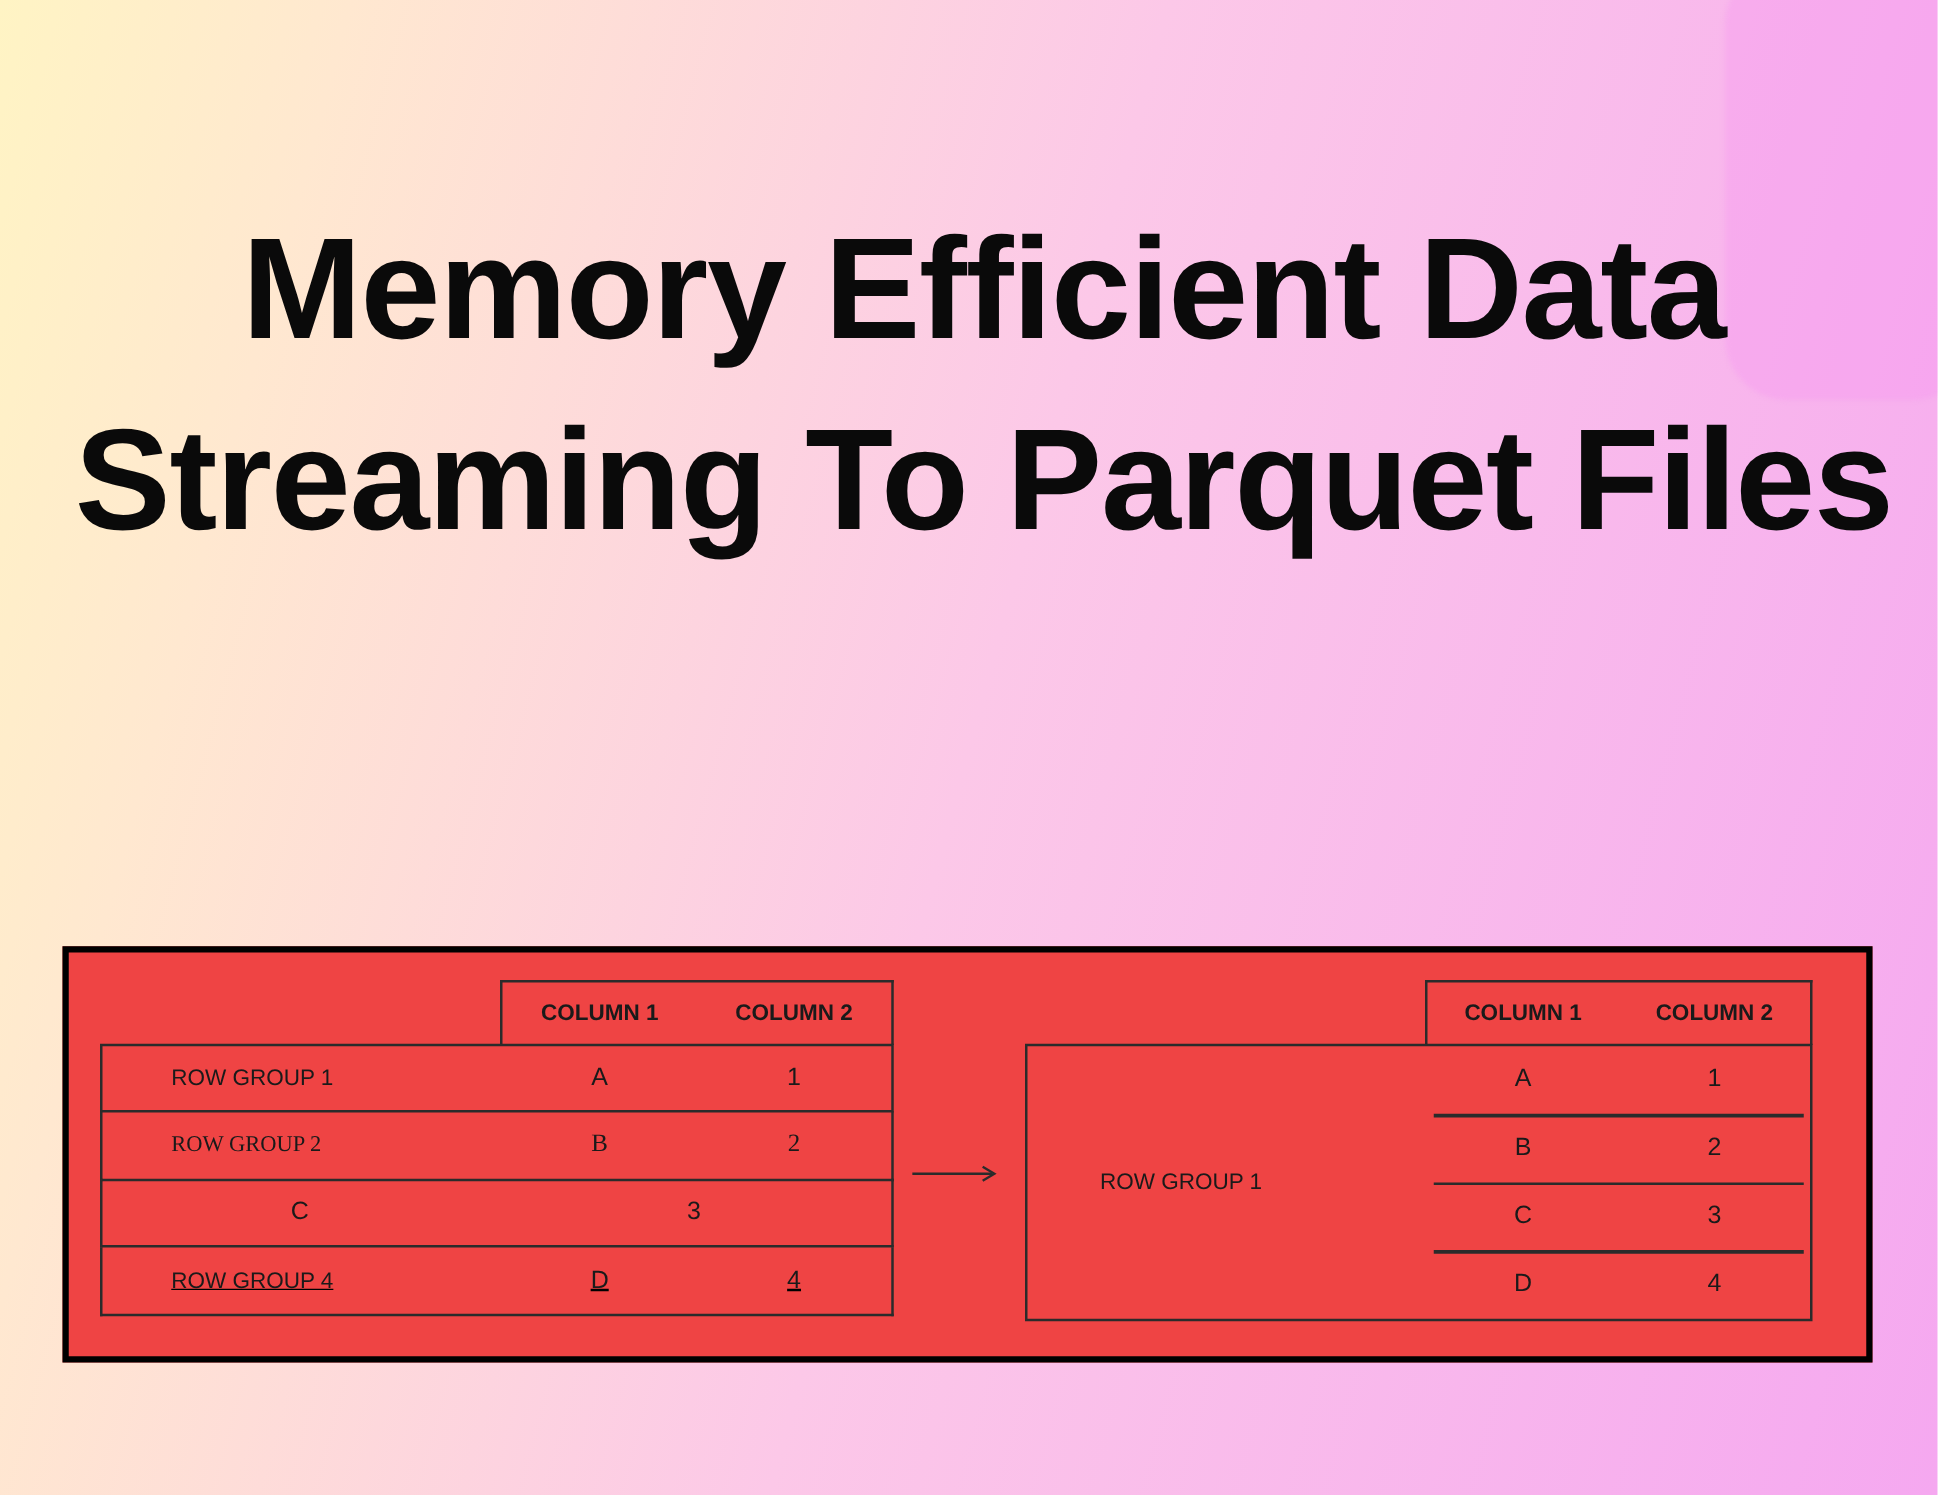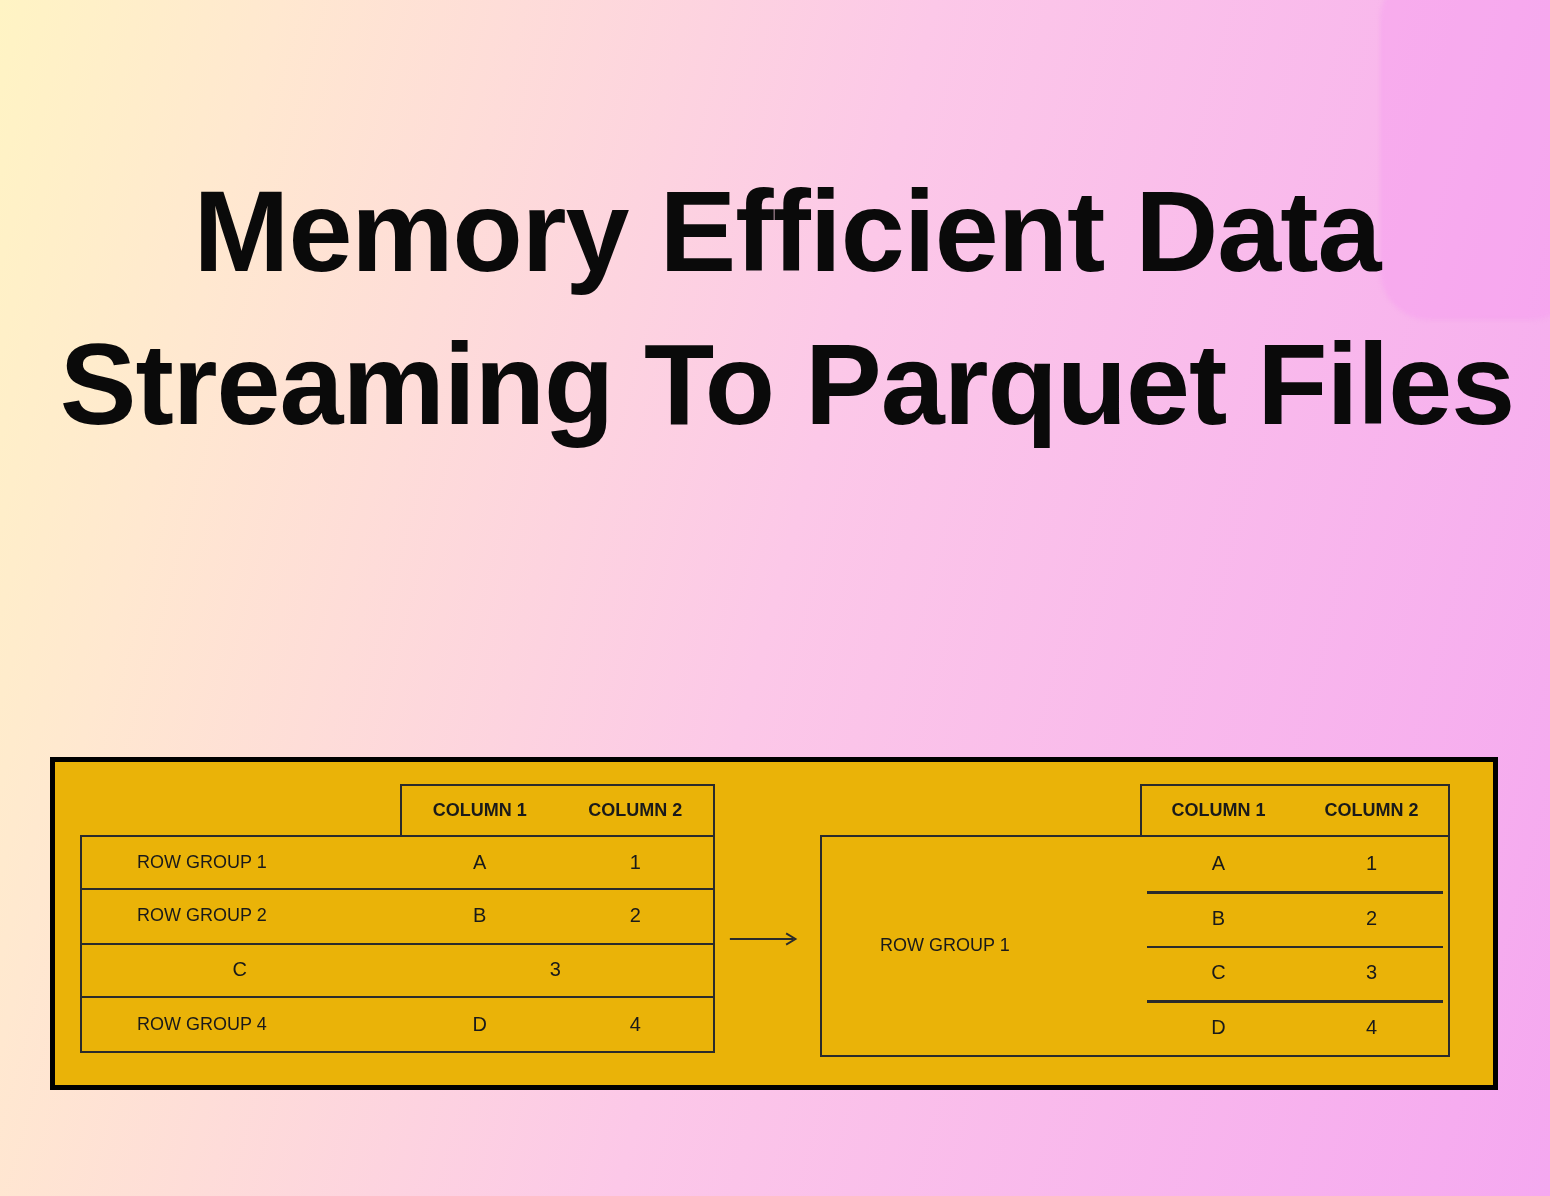--- a/index.html
+++ b/index.html
@@ -36,21 +36,21 @@
       line-height: 1.33;
       color: #0a0a0a;
       letter-spacing: -1px;
     }
     .diagram-box {
       position: absolute;
       top: 757px;
       left: 50px;
       width: 1448px;
       height: 333px;
-      background: #eab308;
+      background: #ef4444;
       border: 5px solid #000000;
       display: flex;
       align-items: center;
       padding: 0 25px;
     }
     .left-table {
       position: relative;
       width: 640px;
       height: 280px;
     }
@@ -76,25 +76,26 @@
     .left-row {
       position: absolute;
       left: 0;
       width: 635px;
       height: 55px;
       border: 2.5px solid #2b2b2b;
       display: flex;
     }
     .left-row:nth-of-type(3) {
       height: 56px;
+      font-family: Liberation Serif, serif;
     }
     .lr1 { top: 51px; }
     .lr2 { top: 105px; border-top: none; }
     .lr3 { top: 159px; border-top: none; }
-    .lr4 { top: 214px; border-top: none; }
+    .lr4 { top: 214px; border-top: none; text-decoration: underline; }
     .row-label {
       width: 320px;
       display: flex;
       align-items: center;
       padding-left: 55px;
       font-size: 18px;
       font-weight: 500;
       color: #1a1a1a;
     }
     .row-cell {

